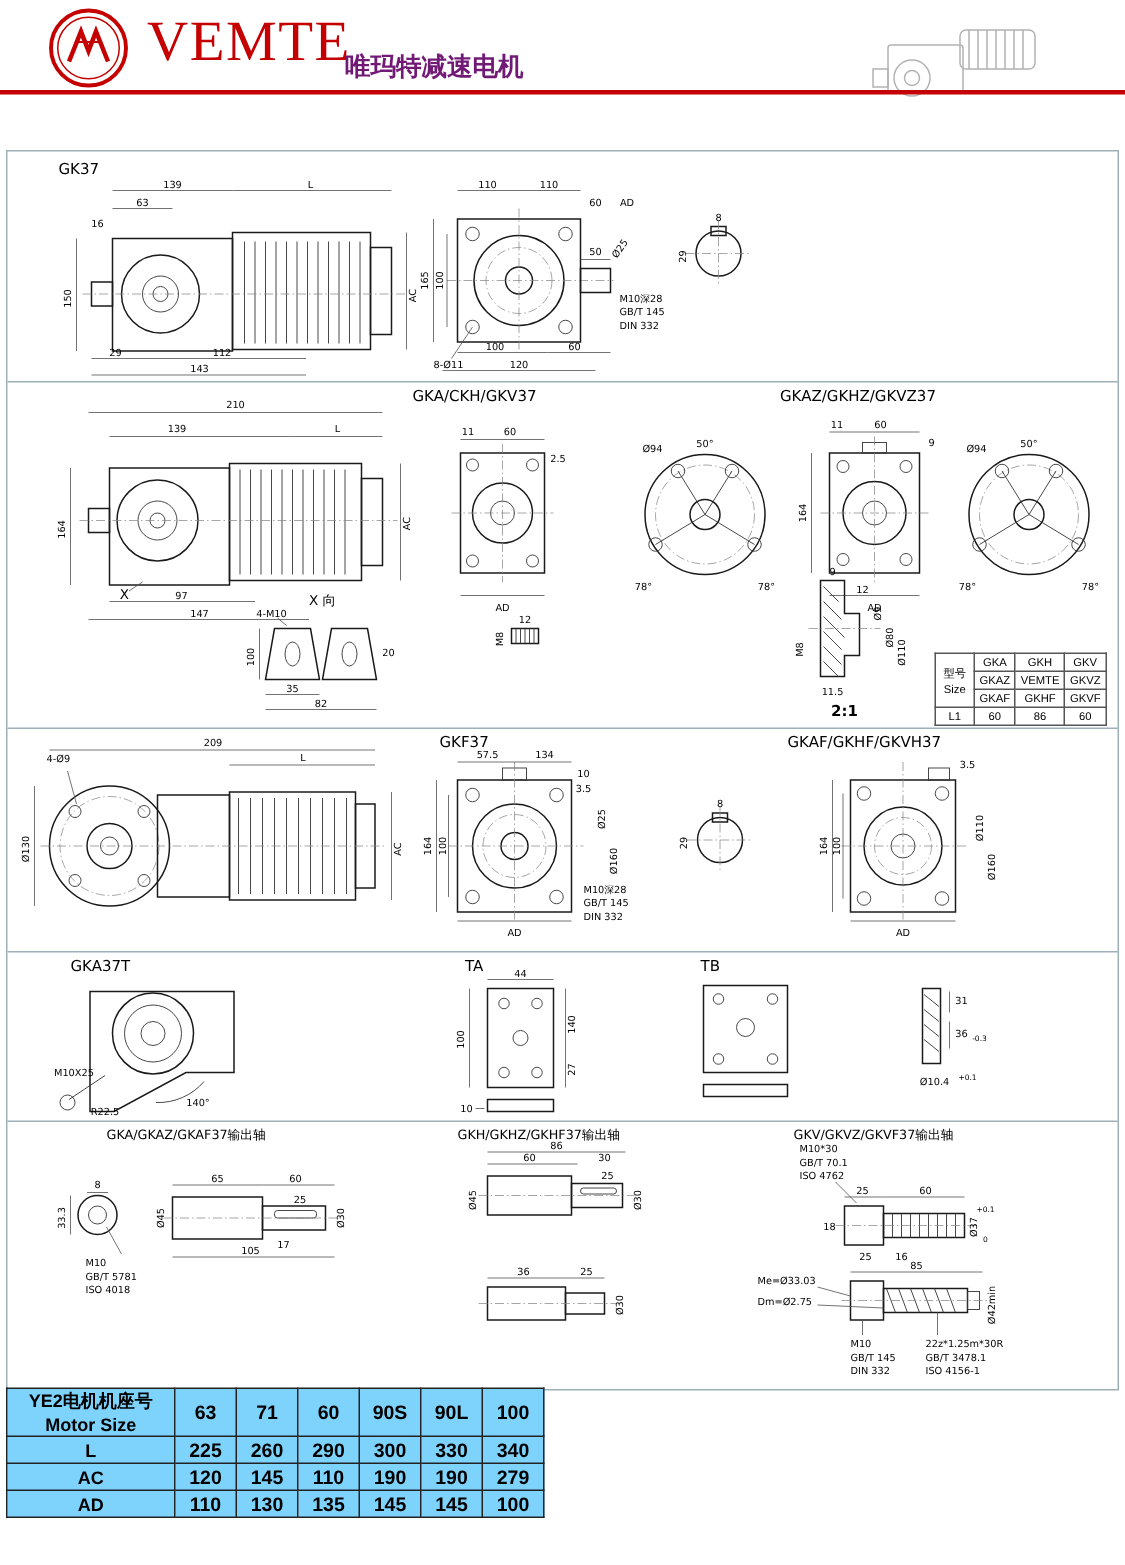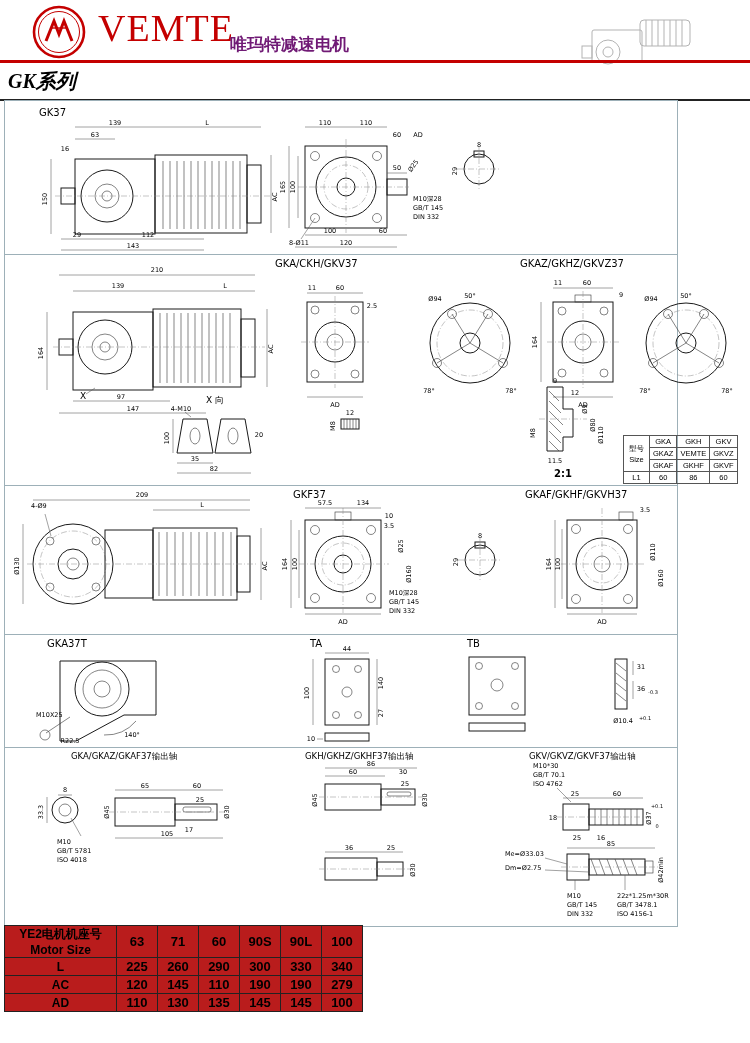--- a/index.html
+++ b/index.html
@@ -6,41 +6,41 @@
   html,body{background:#fff}
   body{width:750px;height:1043px;position:relative;font-family:"Liberation Sans",sans-serif;color:#000}
   #page{position:absolute;inset:0;overflow:hidden;background:#fff}
   .hdr-brand{position:absolute;left:98px;top:6px;font-family:"Liberation Serif",serif;font-weight:normal;font-size:38px;color:#c40000;letter-spacing:1px}
   .hdr-tag{position:absolute;left:230px;top:33px;font-size:17px;font-weight:bold;color:#701a75}
   .hdr-rule{position:absolute;left:0;top:60px;width:750px;height:3px;background:#c40000}
   .series{position:absolute;left:0;top:67px;width:750px;border-bottom:2px solid #222;padding:1px 0 4px 8px;
           font-family:"Liberation Serif",serif;font-style:italic;font-weight:bold;font-size:20px}
   #logo{position:absolute;left:30px;top:4px}
   #gbthumb{position:absolute;left:578px;top:12px}
-  #sheet{position:absolute;left:4px;top:100px;width:674px;border:1px solid #9db0b8}
+  #sheet{position:absolute;left:4px;top:100px;width:742px;border:1px solid #9db0b8}
   .row{position:relative;border-bottom:1px solid #9db0b8}
   .row:last-child{border-bottom:none}
   svg{display:block}
   svg text{font-family:"DejaVu Sans",sans-serif;font-size:8px;fill:#000;text-anchor:middle}
   text.ts{text-anchor:start}
   text.t6{font-size:6.5px}
   text.t5{font-size:5px}
   text.t9{font-size:9px}
   text.t10{font-size:10px;font-weight:bold}
   text.ttl{font-size:10px;text-anchor:start}
   .ln{fill:none;stroke:#1a1a1a;stroke-width:1}
   .th{fill:none;stroke:#333;stroke-width:.6}
   .dm{fill:none;stroke:#555;stroke-width:.55}
   .cl{fill:none;stroke:#888;stroke-width:.5;stroke-dasharray:6 2 1 2}
   .red{stroke:#c40000;fill:none}
   .gray{stroke:#b3b3b3;fill:none}
   .sizetbl{position:absolute;left:618px;top:180px;border-collapse:collapse;font-size:7.5px}
   .sizetbl td{border:1px solid #555;padding:0 3px;text-align:center;height:11px;line-height:11px;min-width:26px}
   #mtable{position:absolute;left:4px;top:925px;border-collapse:collapse;font-size:13px;font-weight:bold}
-  #mtable th,#mtable td{border:1px solid #222;text-align:center;background:#b91c1c}
+  #mtable th,#mtable td{border:1px solid #222;text-align:center;background:#7dd3fc}
   #mtable th{width:112px;font-size:12px}
   #mtable td{width:41px;height:18px}
   #mtable tr:first-child td{height:26px}
 </style>
 </head>
 <body>
 
 <div id="page">
 
   <svg id="logo" width="62" height="58" viewBox="0 0 62 58">
@@ -53,21 +53,20 @@
   <div class="hdr-tag">唯玛特减速电机</div>
   <svg id="gbthumb" width="126" height="60" viewBox="0 0 126 60">
     <rect class="gray" x="62" y="8" width="50" height="26" rx="4"></rect>
     <path class="gray" d="M68,8 V34 M74,8 V34 M80,8 V34 M86,8 V34 M92,8 V34 M98,8 V34 M104,8 V34"></path>
     <rect class="gray" x="14" y="18" width="50" height="32" rx="2"></rect>
     <circle class="gray" cx="30" cy="40" r="12"></circle>
     <circle class="gray" cx="30" cy="40" r="5"></circle>
     <rect class="gray" x="4" y="34" width="10" height="12"></rect>
   </svg>
   <div class="hdr-rule"></div>
-  <div class="series">GK系列</div>
 
   <div id="sheet">
 
     <div class="row">
       <svg width="740" height="153" viewBox="0 0 740 153">
         <text class="ttl" x="34" y="15">GK37</text>
         <g transform="translate(30,18)">
           <rect class="ln" x="40" y="40" width="80" height="75"></rect>
           <circle class="ln" cx="72" cy="77" r="26"></circle>
             <circle class="th" cx="72" cy="77" r="12"></circle>

